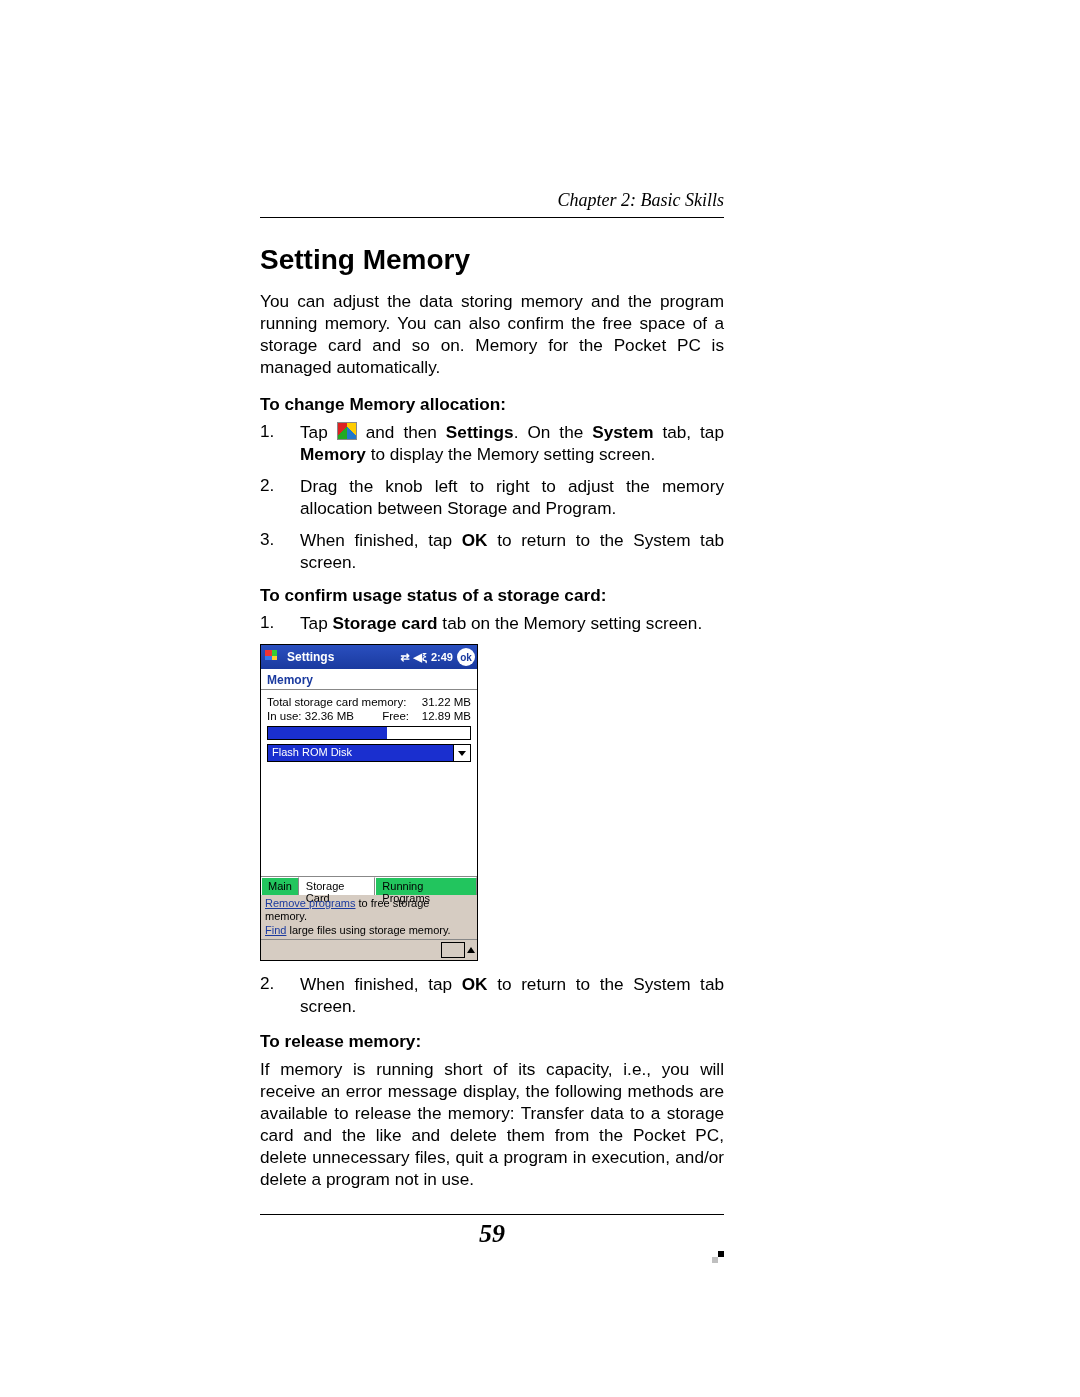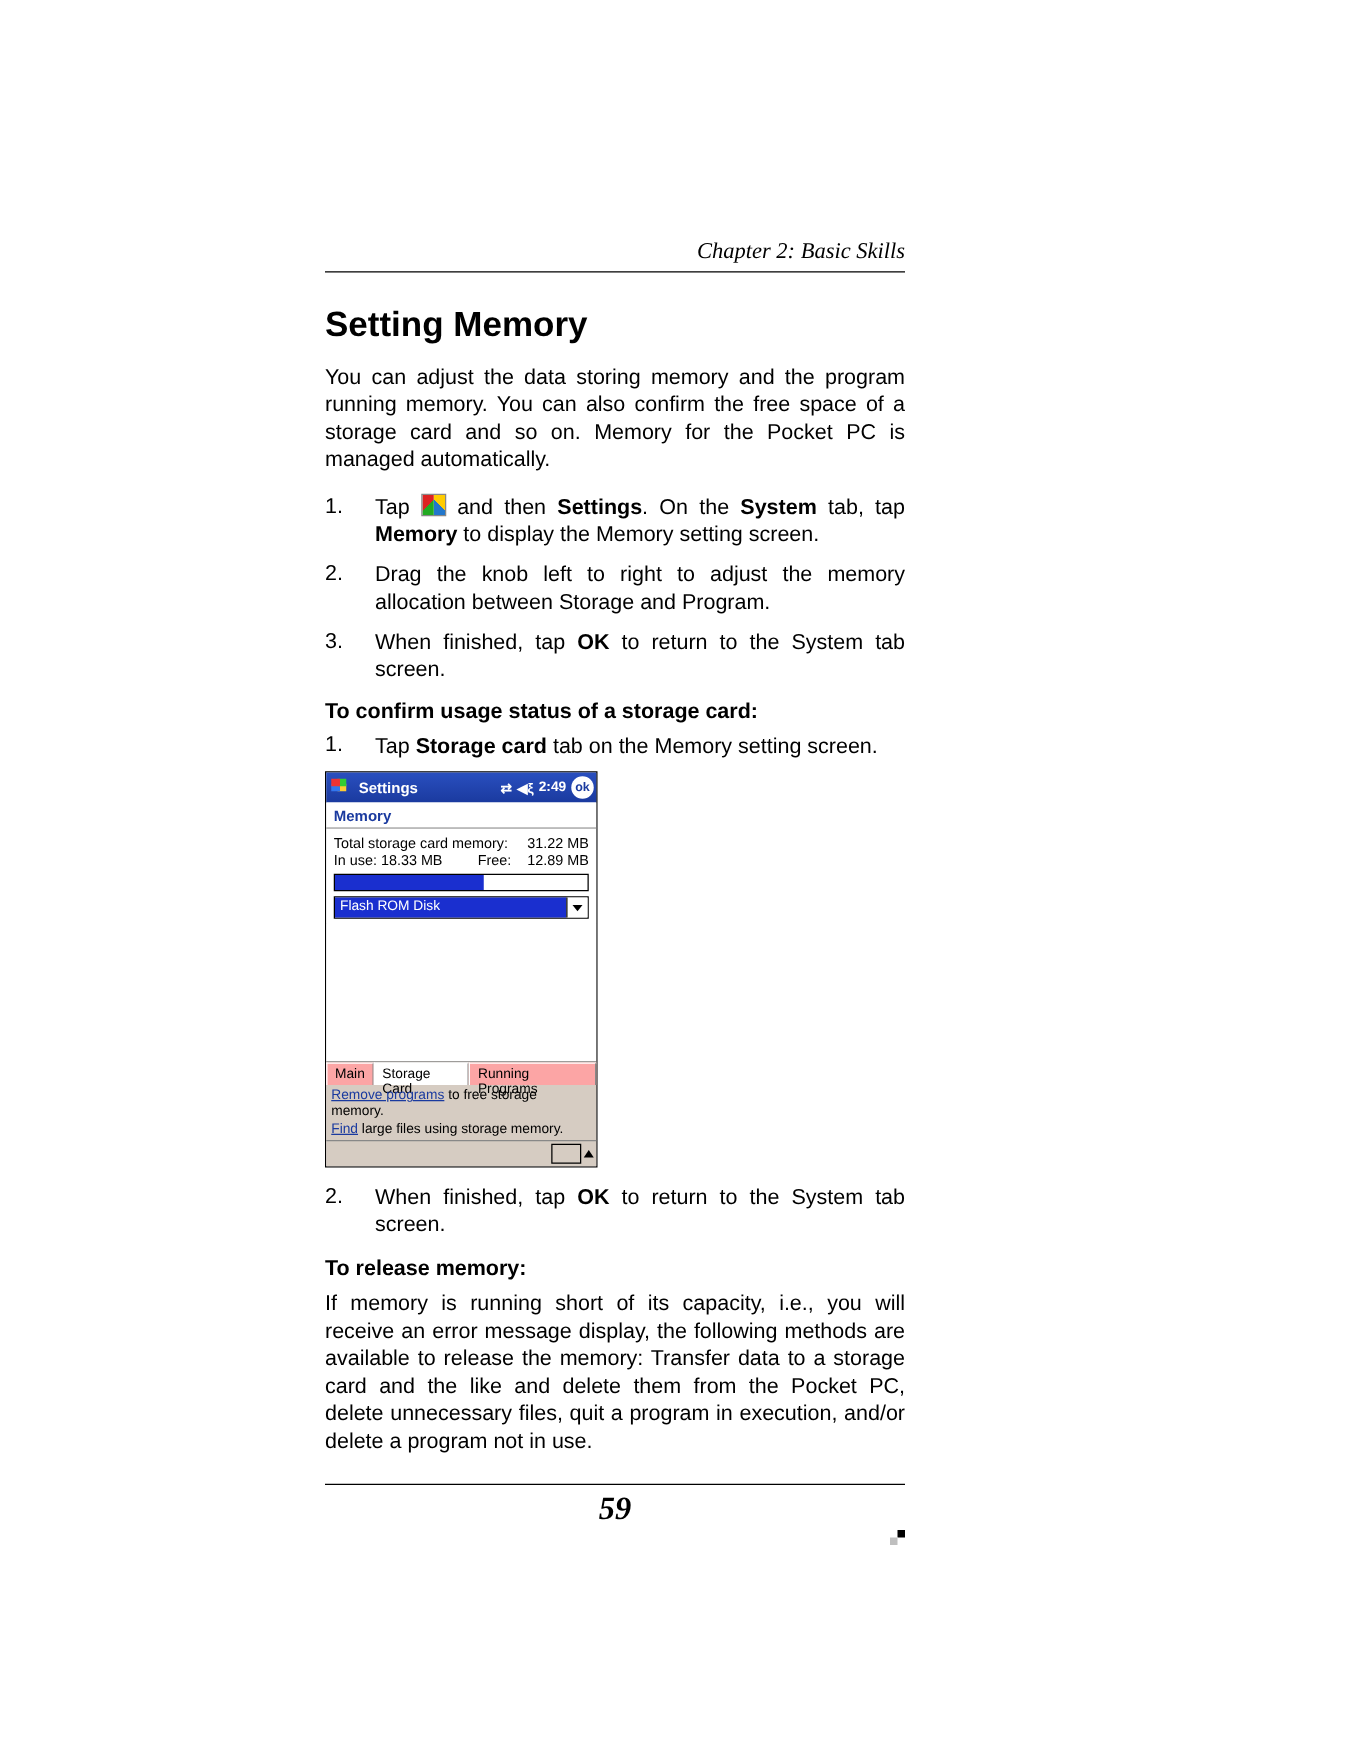--- a/index.html
+++ b/index.html
@@ -201,21 +201,21 @@
   .ppc-tabs {
     background: #d6ccc2;
     border-top: 1px solid #888;
     display: flex;
     font-size: 11px;
     height: 18px;
   }
   .ppc-tab {
     padding: 2px 6px 0 6px;
     border-right: 1px solid #888;
-    background: #fca5a5;
+    background: #22c55e;
     border-top: 1px solid #fff;
     border-left: 1px solid #fff;
   }
   .ppc-tab.active {
     background: #fff;
   }
   .ppc-links {
     background: #d6ccc2;
     font-size: 11px;
     padding: 2px 4px;
@@ -289,20 +289,21 @@
 <body>
 
 <div class="page">
 
   <div class="chapter-header">Chapter 2: Basic Skills</div>
 
   <div class="h1">Setting  Memory</div>
 
   <div class="body-text">You can adjust the data storing memory and the program running memory. You can also confirm the free space of a storage card and so on. Memory for the Pocket PC is managed automatically.</div>
 
+  <div class="h2">To change Memory allocation:</div>
 
   <ol class="numlist">
     <li>
       <span class="num">1.</span>
       <span class="li-body">
         <span>Tap </span><span class="win-icon"></span><span> and then </span><b>Settings</b><span>. On the </span><b>System</b><span> tab, tap </span><b>Memory</b><span> to display the Memory setting screen.</span>
       </span>
     </li>
     <li>
       <span class="num">2.</span>
@@ -340,21 +341,21 @@
         <span class="ppc-ok">ok</span>
       </span>
     </div>
     <div class="ppc-subtitle">Memory</div>
     <div class="ppc-body">
       <div class="ppc-row">
         <span>Total storage card memory:</span>
         <span>31.22 MB</span>
       </div>
       <div class="ppc-row">
-        <span><span>In use:</span> <span>18.33 MB</span></span>
+        <span><span>In use:</span> <span>32.36 MB</span></span>
         <span><span>Free:</span>&nbsp;&nbsp;&nbsp;&nbsp;<span>12.89 MB</span></span>
       </div>
       <div class="ppc-progress">
         <div class="ppc-progress-fill"></div>
       </div>
       <div class="ppc-select">
         <div class="ppc-select-val">Flash ROM Disk</div>
         <div class="ppc-select-arrow"></div>
       </div>
     </div>

